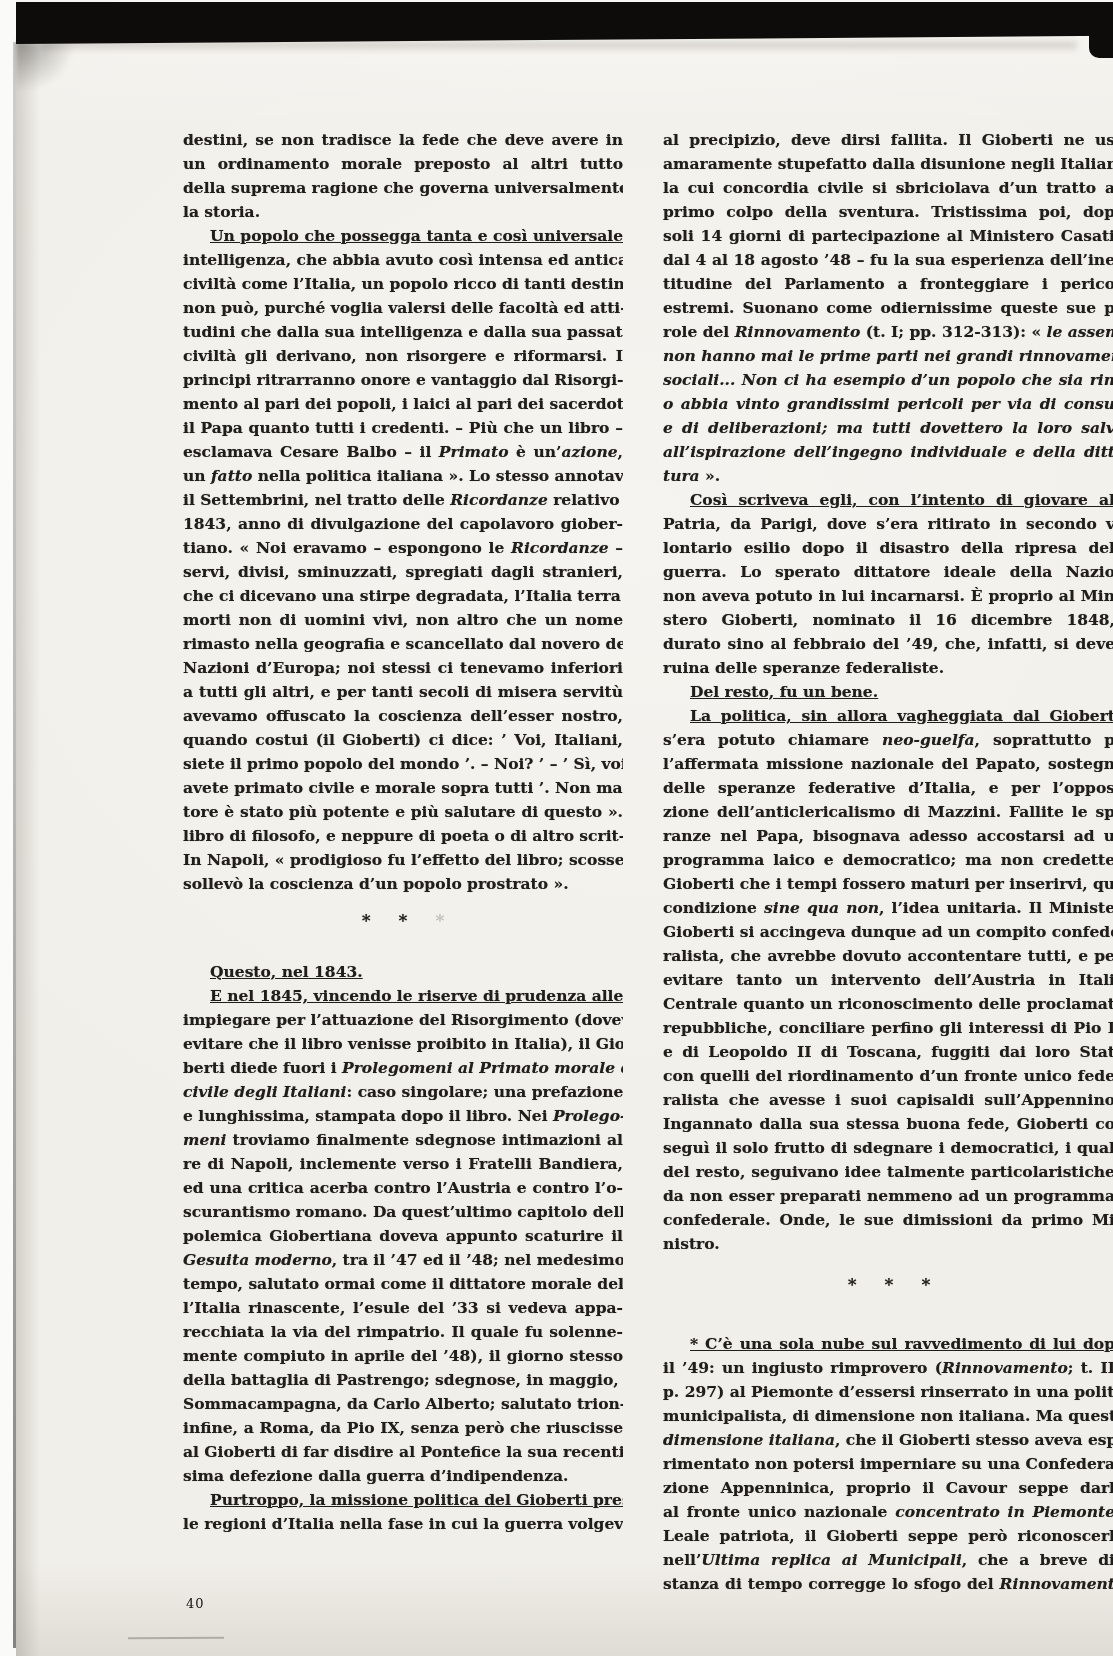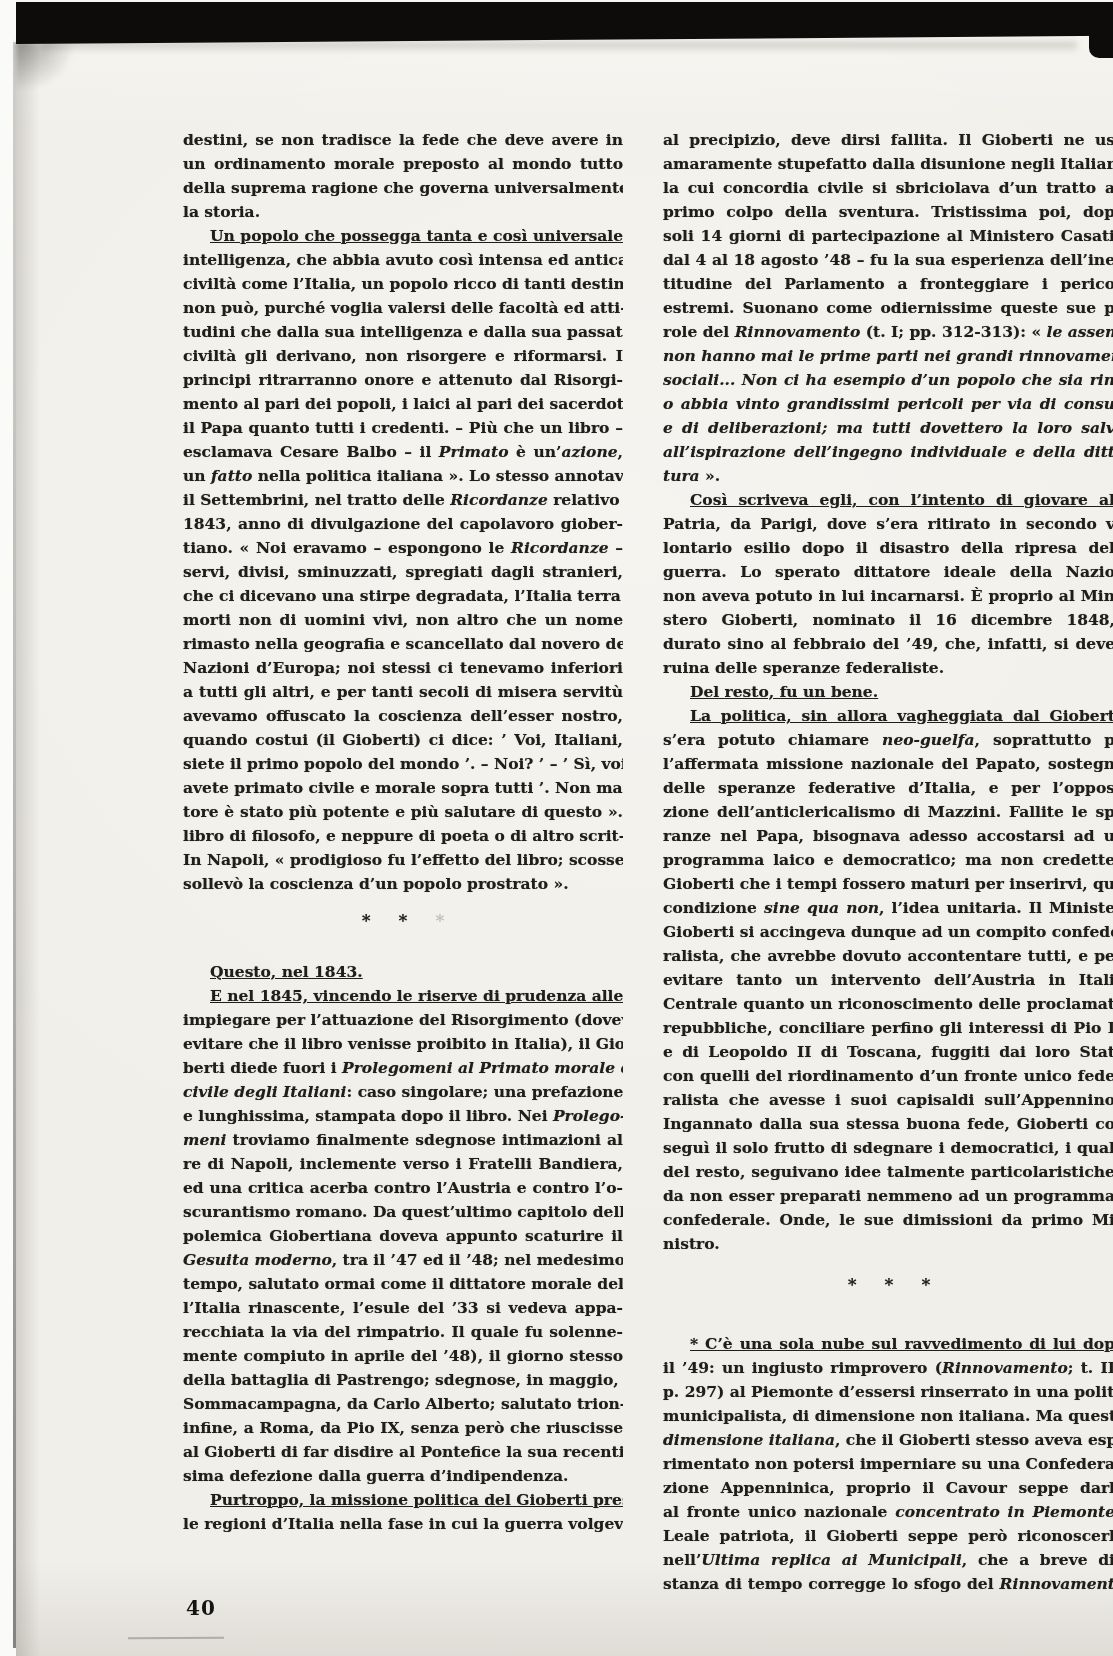--- a/index.html
+++ b/index.html
@@ -67,47 +67,47 @@
   .line.last{text-align-last:left;}
   .line.indent{text-indent:27px;text-decoration:underline;}
   .line i{font-style:italic;}
   .sep{height:24px;line-height:24px;text-align:center;}
   .sep span{display:inline-block;margin:0 14px;font-size:17px;font-weight:700;}
   .sep .faded{opacity:.22;}
   #col-left .sep{margin:12px 0 28px;}
   #col-right .sep{margin:16px 0 36px;}
   .page-number{
     position:absolute;left:186px;top:1596px;z-index:2;
-    font-size:20px;font-weight:700;color:#161412;letter-spacing:1px;
+    font-size:13px;font-weight:400;color:#161412;letter-spacing:1px;
   }
   .scratch{
     position:absolute;left:128px;top:1637px;width:96px;height:2px;
     background:#84827c;opacity:.55;transform:rotate(-.3deg);z-index:2;
   }
 </style>
 </head>
 <body>
 
 <div class="scan">
   <div class="left-margin"></div>
   <div class="edge-soft"></div>
   <div class="edge-line"></div>
 
   <div id="col-left" class="col">
       <div class="line">destini, se non tradisce la fede che deve avere in</div>
-      <div class="line">un ordinamento morale preposto al mondo tutto</div>
+      <div class="line">un ordinamento morale preposto al altri tutto</div>
       <div class="line">della suprema ragione che governa universalmente</div>
       <div class="line last">la storia.</div>
       <div class="line indent">Un popolo che possegga tanta e così universale</div>
       <div class="line">intelligenza, che abbia avuto così intensa ed antica</div>
       <div class="line">civiltà come l’Italia, un popolo ricco di tanti destini,</div>
       <div class="line">non può, purché voglia valersi delle facoltà ed atti-</div>
       <div class="line">tudini che dalla sua intelligenza e dalla sua passata</div>
       <div class="line">civiltà gli derivano, non risorgere e riformarsi. I</div>
-      <div class="line">principi ritrarranno onore e attenuto dal Risorgi-</div>
+      <div class="line">principi ritrarranno onore e vantaggio dal Risorgi-</div>
       <div class="line">mento al pari dei popoli, i laici al pari dei sacerdoti,</div>
       <div class="line">il Papa quanto tutti i credenti. – Più che un libro –</div>
       <div class="line">esclamava Cesare Balbo – il <i>Primato</i> è un’<i>azione</i>,</div>
       <div class="line">un <i>fatto</i> nella politica italiana ». Lo stesso annotava</div>
       <div class="line">il Settembrini, nel tratto delle <i>Ricordanze</i> relativo al</div>
       <div class="line">1843, anno di divulgazione del capolavoro giober-</div>
       <div class="line">tiano. « Noi eravamo – espongono le <i>Ricordanze</i> –</div>
       <div class="line">servi, divisi, sminuzzati, spregiati dagli stranieri,</div>
       <div class="line">che ci dicevano una stirpe degradata, l’Italia terra di</div>
       <div class="line">morti non di uomini vivi, non altro che un nome</div>

